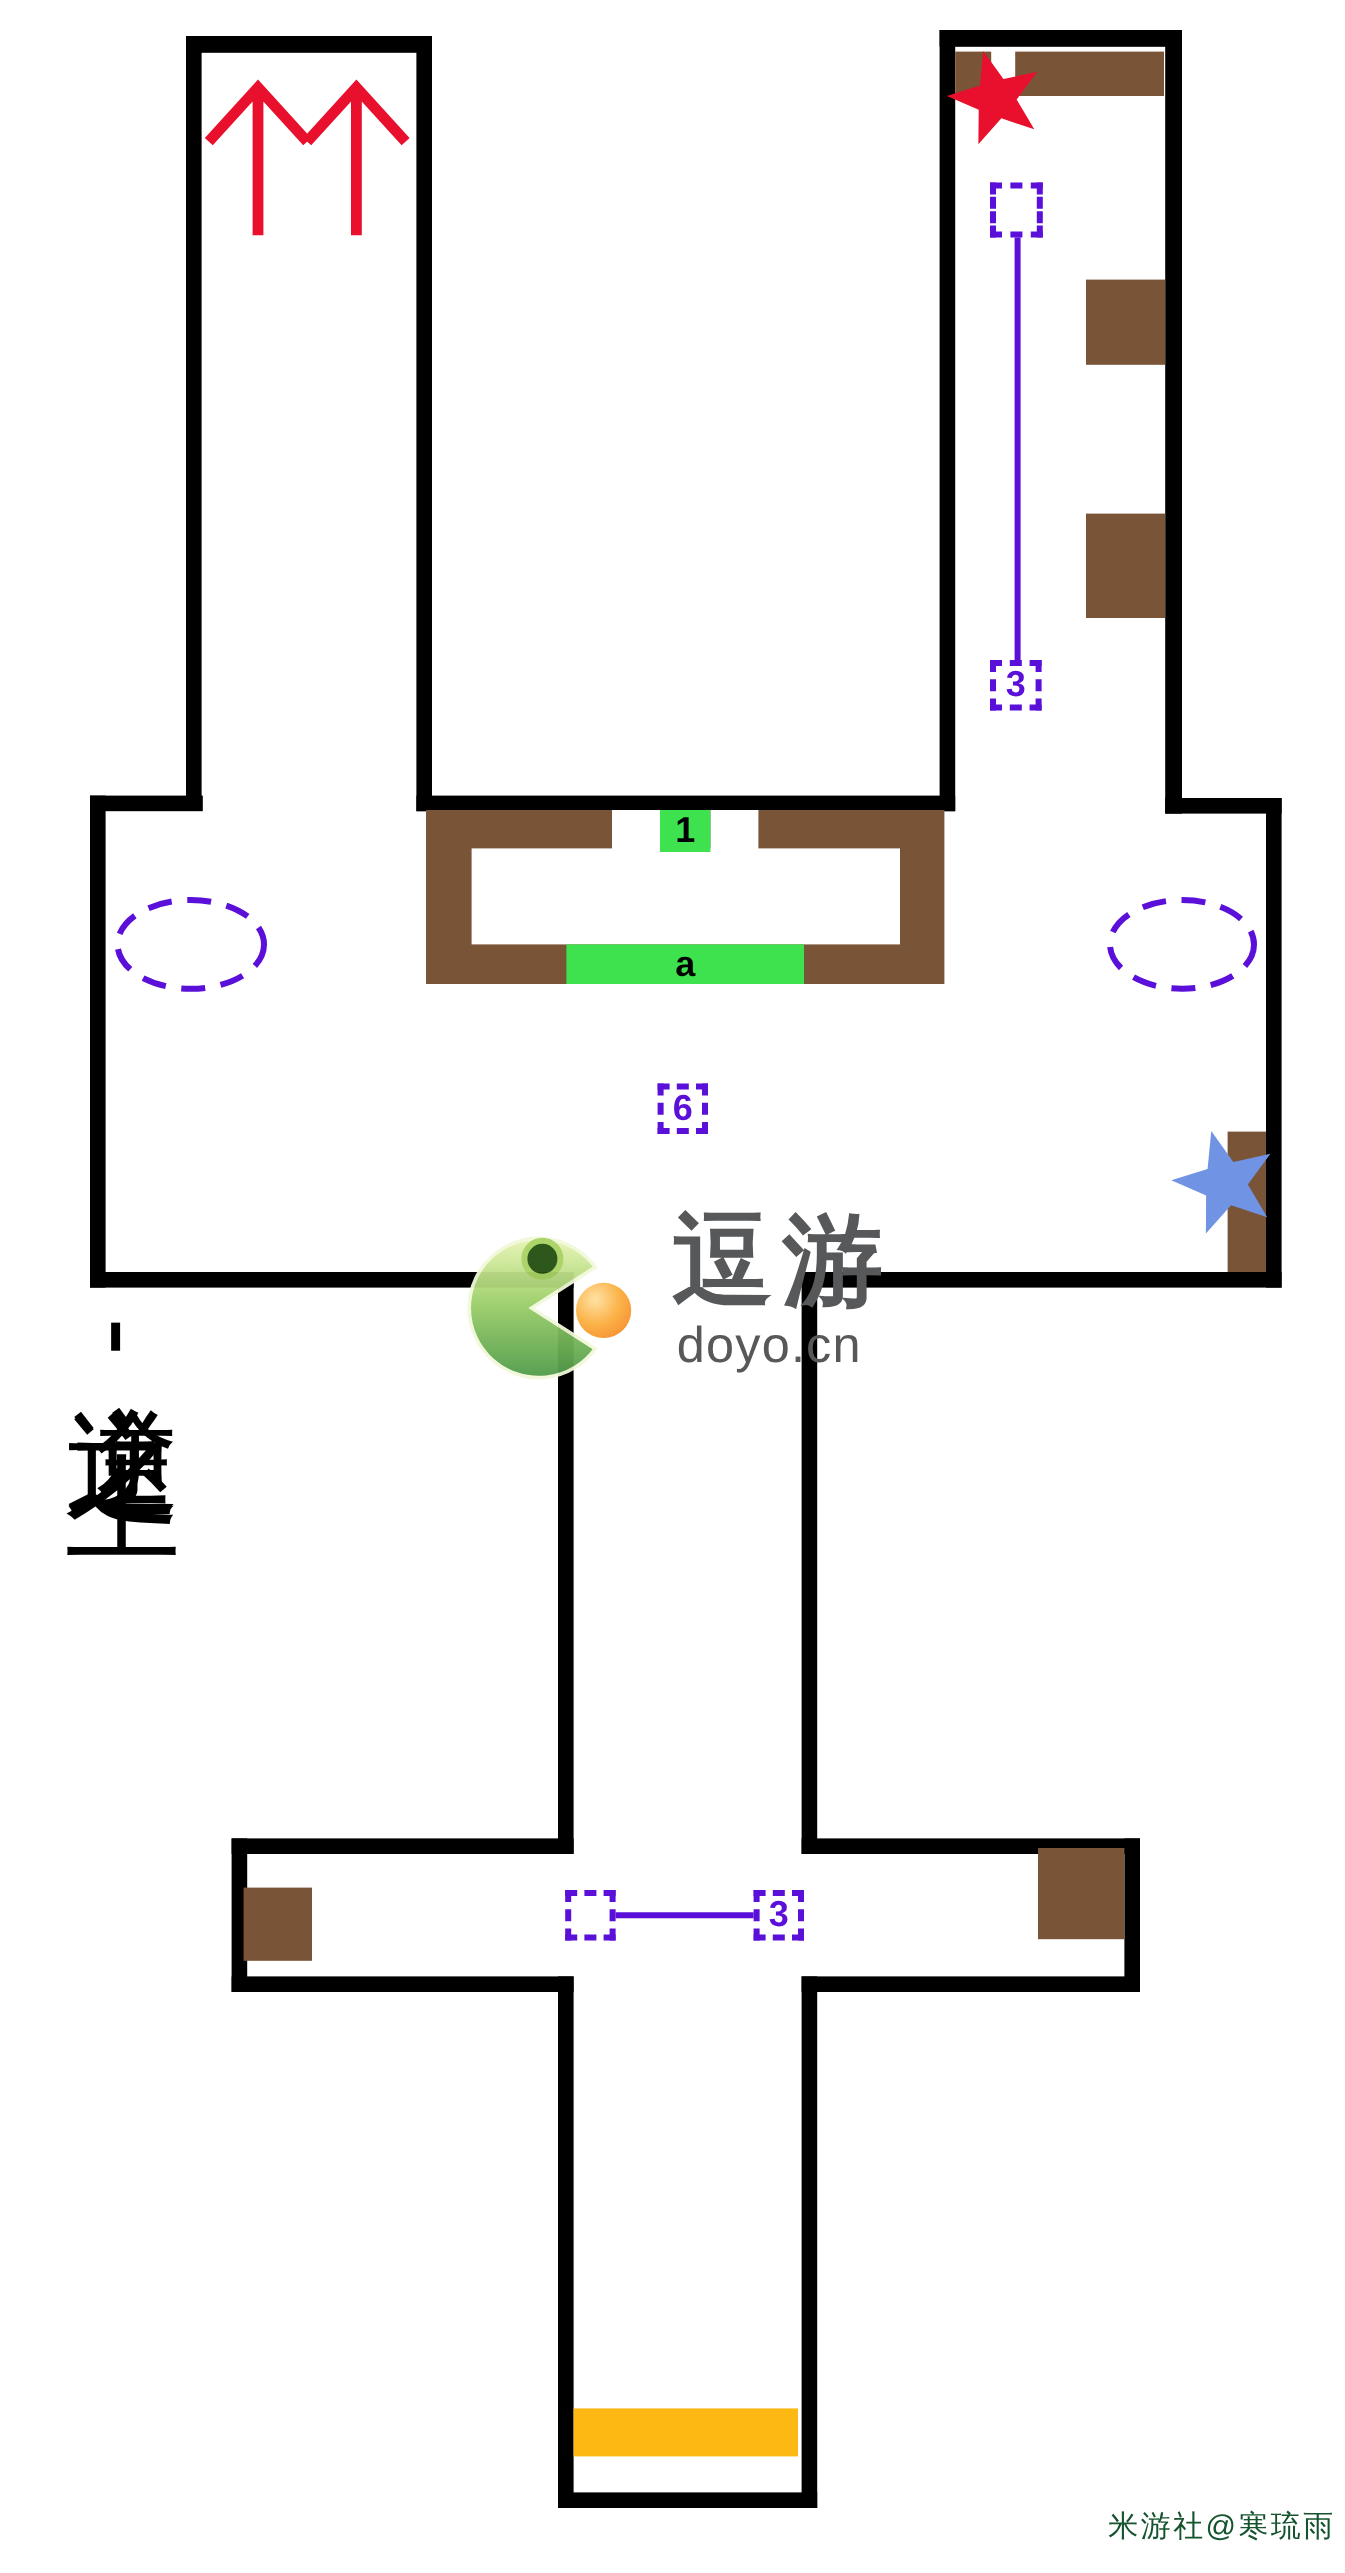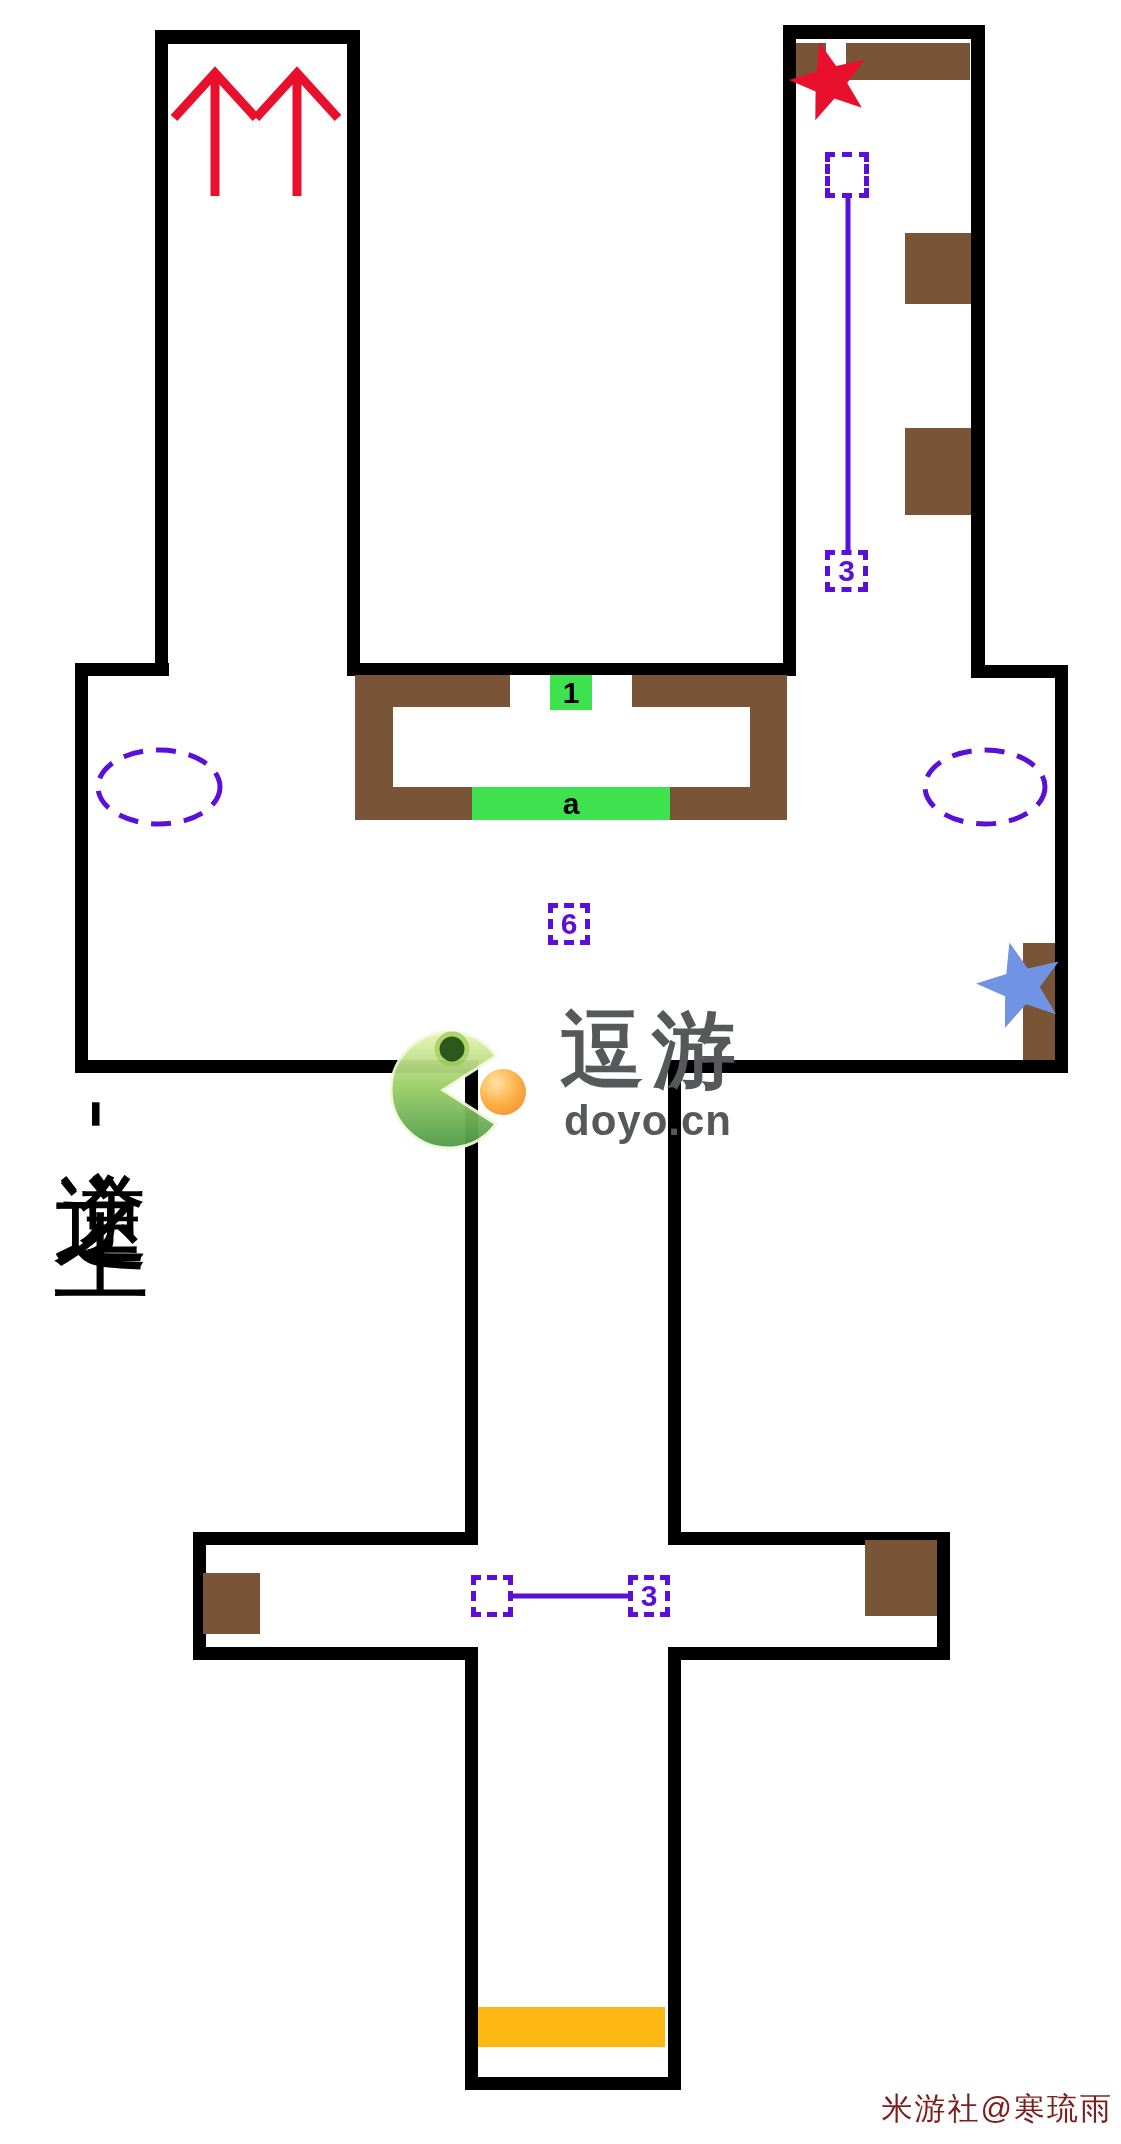--- a/index.html
+++ b/index.html
@@ -13,23 +13,23 @@
     color:#000;font-weight:bold;font-size:30px;line-height:1;}
   .orange-zone{background:#fdb813;}
   .dashed-box{border:5px dashed #5a10d8;box-sizing:border-box;display:flex;align-items:center;
     justify-content:center;color:#5a10d8;font-size:30px;font-weight:bold;line-height:1;}
   #overlay{position:absolute;left:0;top:0;width:1121px;height:2144px;pointer-events:none;}
   .region-label{position:absolute;left:52px;top:1092px;writing-mode:vertical-rl;
     text-orientation:mixed;font-size:96px;color:#000;letter-spacing:2px;line-height:1.05;
     font-family:"Liberation Sans",sans-serif;}
   .logo-title{position:absolute;left:560px;top:1008px;font-size:84px;font-weight:bold;
     color:#57585a;letter-spacing:8px;line-height:1;text-align:right;}
-  .logo-domain{position:absolute;left:564px;top:1100px;font-size:42px;font-weight:bold;
+  .logo-domain{position:absolute;left:564px;top:1100px;font-size:42px;font-weight:normal;
     color:#57585a;letter-spacing:1px;line-height:1;}
-  .corner-watermark{position:absolute;right:8px;top:2088px;font-size:31px;color:#7f1d1d;
+  .corner-watermark{position:absolute;right:8px;top:2088px;font-size:25px;color:#14532d;
     text-shadow:1px 1px 0 #ffffff;letter-spacing:2px;}
 </style>
 </head>
 <body>
 
 <div id="map-canvas">
 
   <div class="abs wall" style="left: 155px; top: 30px; width: 205px; height: 14px;"></div>
     <div class="abs wall" style="left: 155px; top: 30px; width: 13px; height: 645px;"></div>
     <div class="abs wall" style="left: 347px; top: 30px; width: 13px; height: 646px;"></div>

